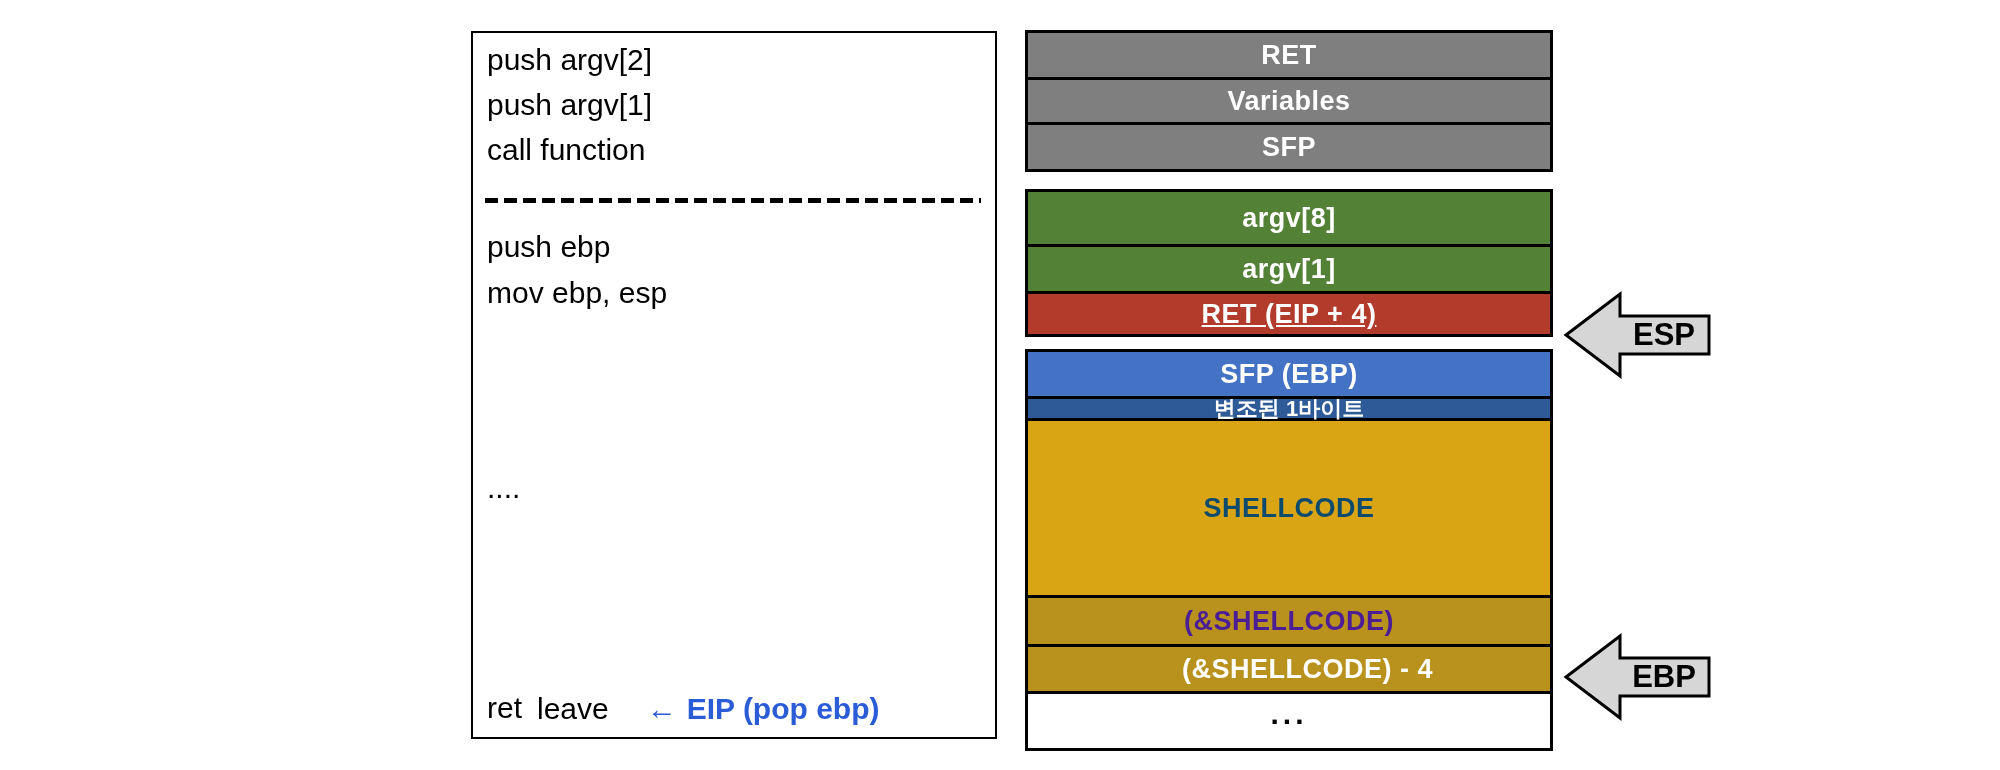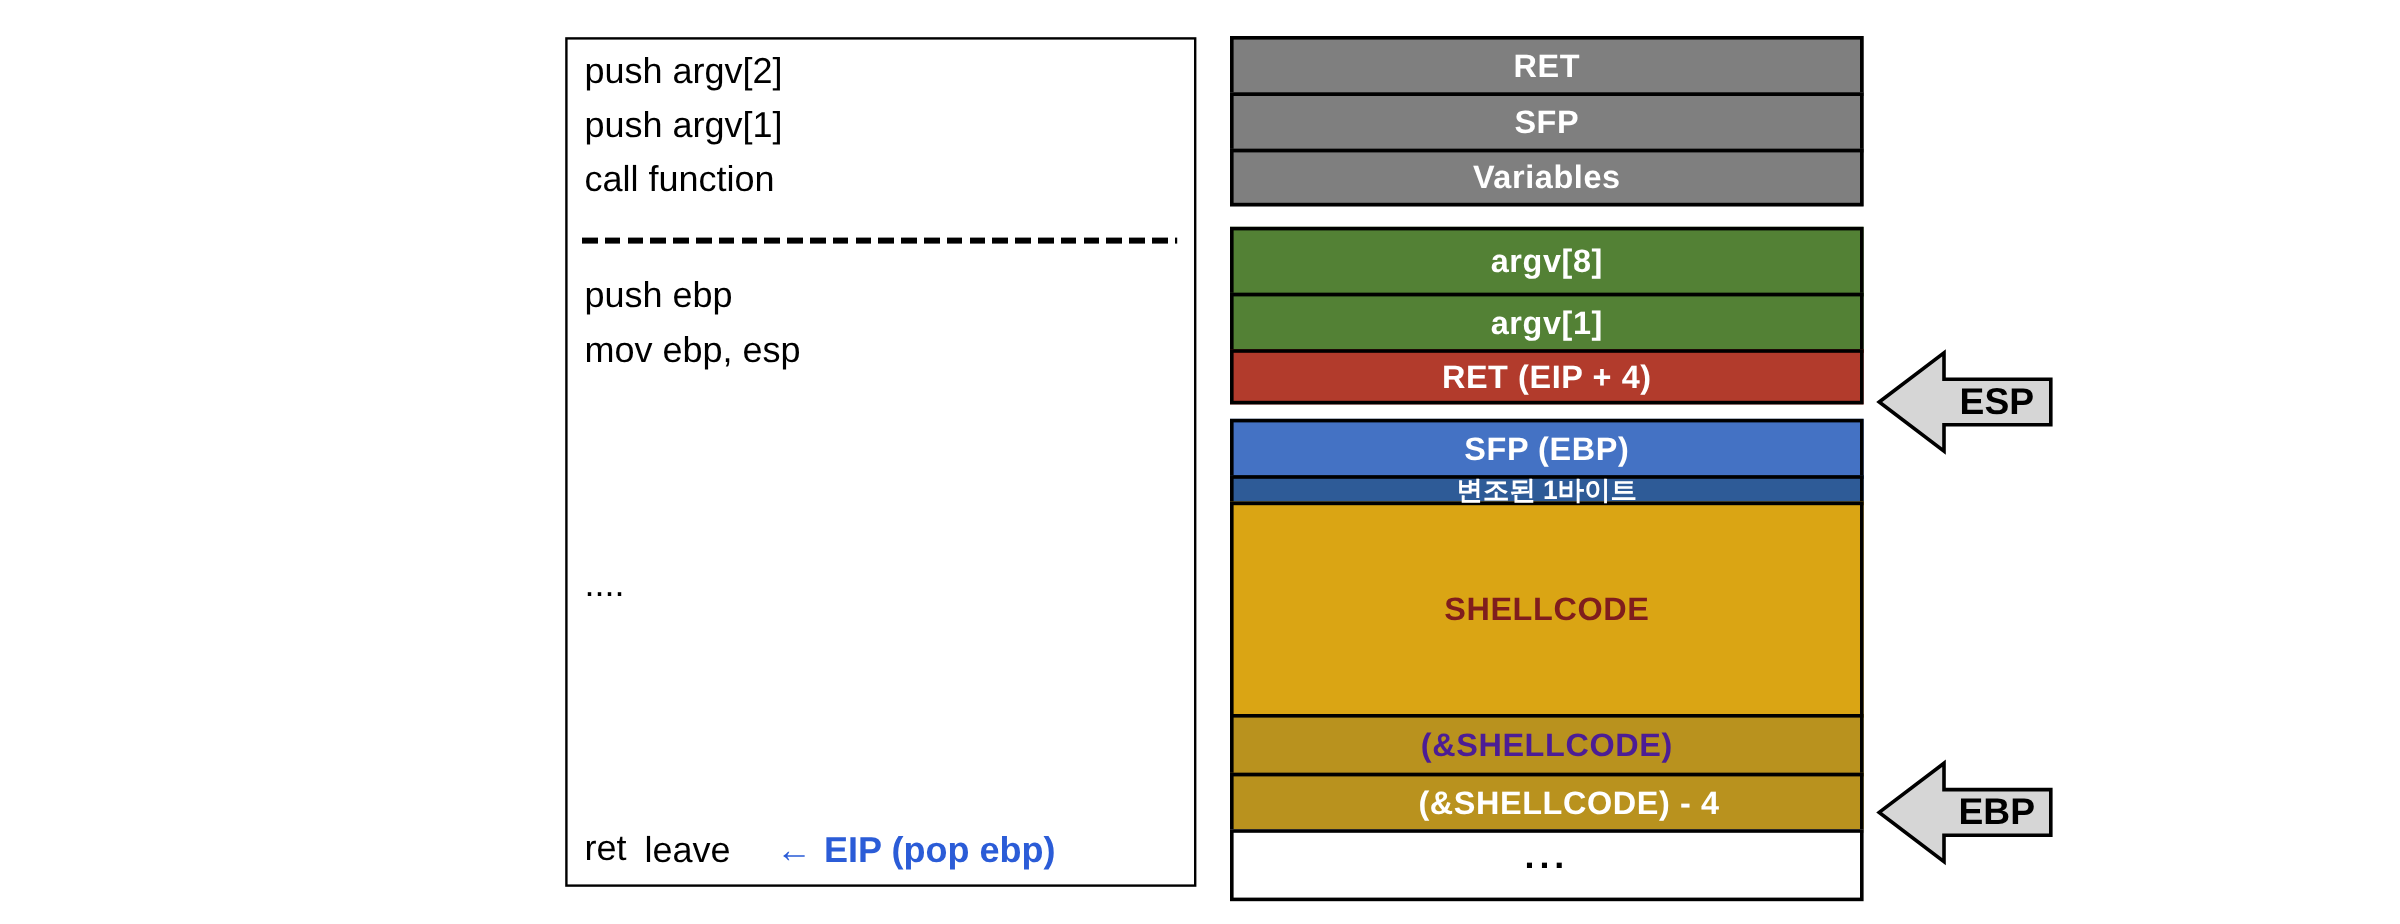--- a/index.html
+++ b/index.html
@@ -30,21 +30,21 @@
   
   .stack-box { position:absolute; left:1025px; top:30px; width:528px; }
   .srow {
     box-sizing:border-box; border:3px solid #000; background:#ccc;
     display:flex; align-items:center; justify-content:center;
     font-size:27px; font-weight:600; color:#fff; letter-spacing:0.5px;
   }
   .srow + .srow { margin-top:-3px; }
   .stack-gap { height:17px; background:transparent; }
   .hA1{height:50px;} .hA2{height:50px;} .hA3{height:48px;}
-  .hB1{height:58px;} .hB2{height:50px;} .hB3{height:46px;}
+  .hB1{height:58px;} .hB2{height:50px;} .hB3{height:46px;text-decoration:underline;}
   .hB4{height:50px;} .hB5{height:25px;} .hB6{height:180px;}
   .hB7{height:52px;} .hB8{height:50px;padding-left:37px;} .hB9{height:60px;}
   .small-label{ font-size:22px; font-weight:700; letter-spacing:0; }
   .dots{ color:#000; font-size:30px; font-weight:700; letter-spacing:4px; padding-bottom:14px; }
 
   
   .pointer { position:absolute; width:150px; height:92px; left:1563px; }
   .pointer.esp { top:289px; }
   .pointer.ebp { top:631px; }
   .pointer svg { position:absolute; left:0; top:0; width:100%; height:100%; }
@@ -68,29 +68,29 @@
     <div class="code-line cl5">mov ebp, esp</div>
     <div class="code-line cl6">....</div>
     <div class="code-line cl7">
       <span>leave</span><span class="annot" style="color: rgb(43, 92, 215);"><span class="arr">←</span><span>EIP (pop ebp)</span></span>
     </div>
     <div class="code-line cl8">ret</div>
   </div>
 
   <div class="stack-box">
     <div class="srow hA1" style="background-color: rgb(127, 127, 127); color: rgb(255, 255, 255);">RET</div>
+    <div class="srow hA3" style="background-color: rgb(127, 127, 127); color: rgb(255, 255, 255);">Variables</div>
     <div class="srow hA2" style="background-color: rgb(127, 127, 127); color: rgb(255, 255, 255);">SFP</div>
-    <div class="srow hA3" style="background-color: rgb(127, 127, 127); color: rgb(255, 255, 255);">Variables</div>
     <div class="stack-gap"></div>
     <div class="srow hB1" style="background-color: rgb(83, 129, 53); color: rgb(255, 255, 255);">argv[8]</div>
     <div class="srow hB2" style="background-color: rgb(83, 129, 53); color: rgb(255, 255, 255);">argv[1]</div>
     <div class="srow hB3" style="background-color: rgb(178, 59, 44); color: rgb(255, 255, 255);">RET (EIP + 4)</div>
     <div class="srow hB4" style="background-color: rgb(68, 114, 196); color: rgb(255, 255, 255); margin-top: 12px;">SFP (EBP)</div>
     <div class="srow hB5 small-label" style="background-color: rgb(46, 91, 151); color: rgb(255, 255, 255);">변조된 1바이트</div>
-    <div class="srow hB6" style="background-color: rgb(218, 165, 20); color: #7f1d1d;">SHELLCODE</div>
+    <div class="srow hB6" style="background-color: rgb(218, 165, 20); color: #0c4a6e;">SHELLCODE</div>
     <div class="srow hB7" style="background-color: rgb(185, 146, 30); color: #4c1d95;">(&amp;SHELLCODE)</div>
     <div class="srow hB8" style="background-color: rgb(185, 146, 30); color: rgb(255, 255, 255);">(&amp;SHELLCODE) - 4</div>
     <div class="srow hB9 dots" style="background-color: rgb(255, 255, 255); color: rgb(0, 0, 0);">...</div>
   </div>
 
   <div class="pointer esp">
     <svg viewBox="0 0 150 92">
       <polygon points="3,46 57,5 57,27 146,27 146,65 57,65 57,87" stroke="#000" stroke-width="3" stroke-linejoin="miter" fill="#D6D6D6"></polygon>
     </svg>
     <span class="plabel">ESP</span>

